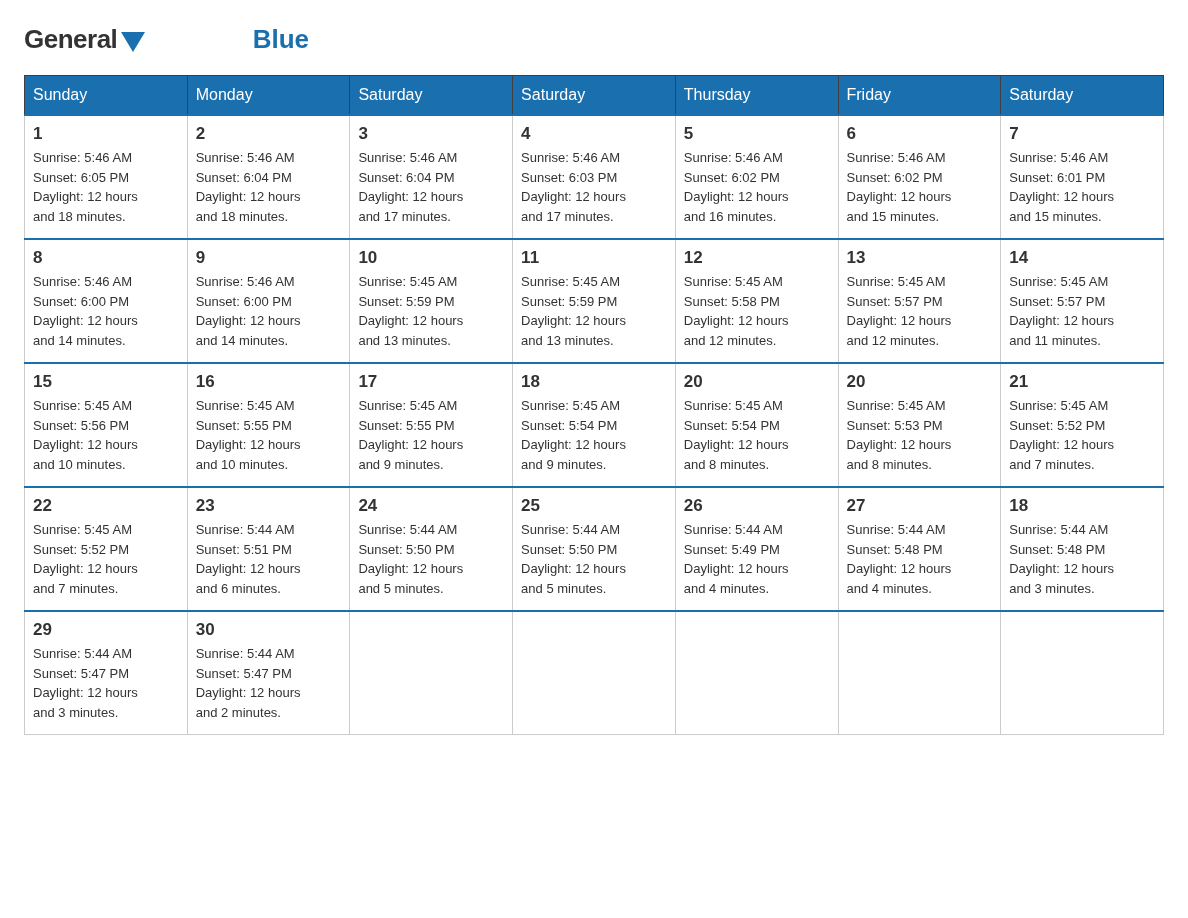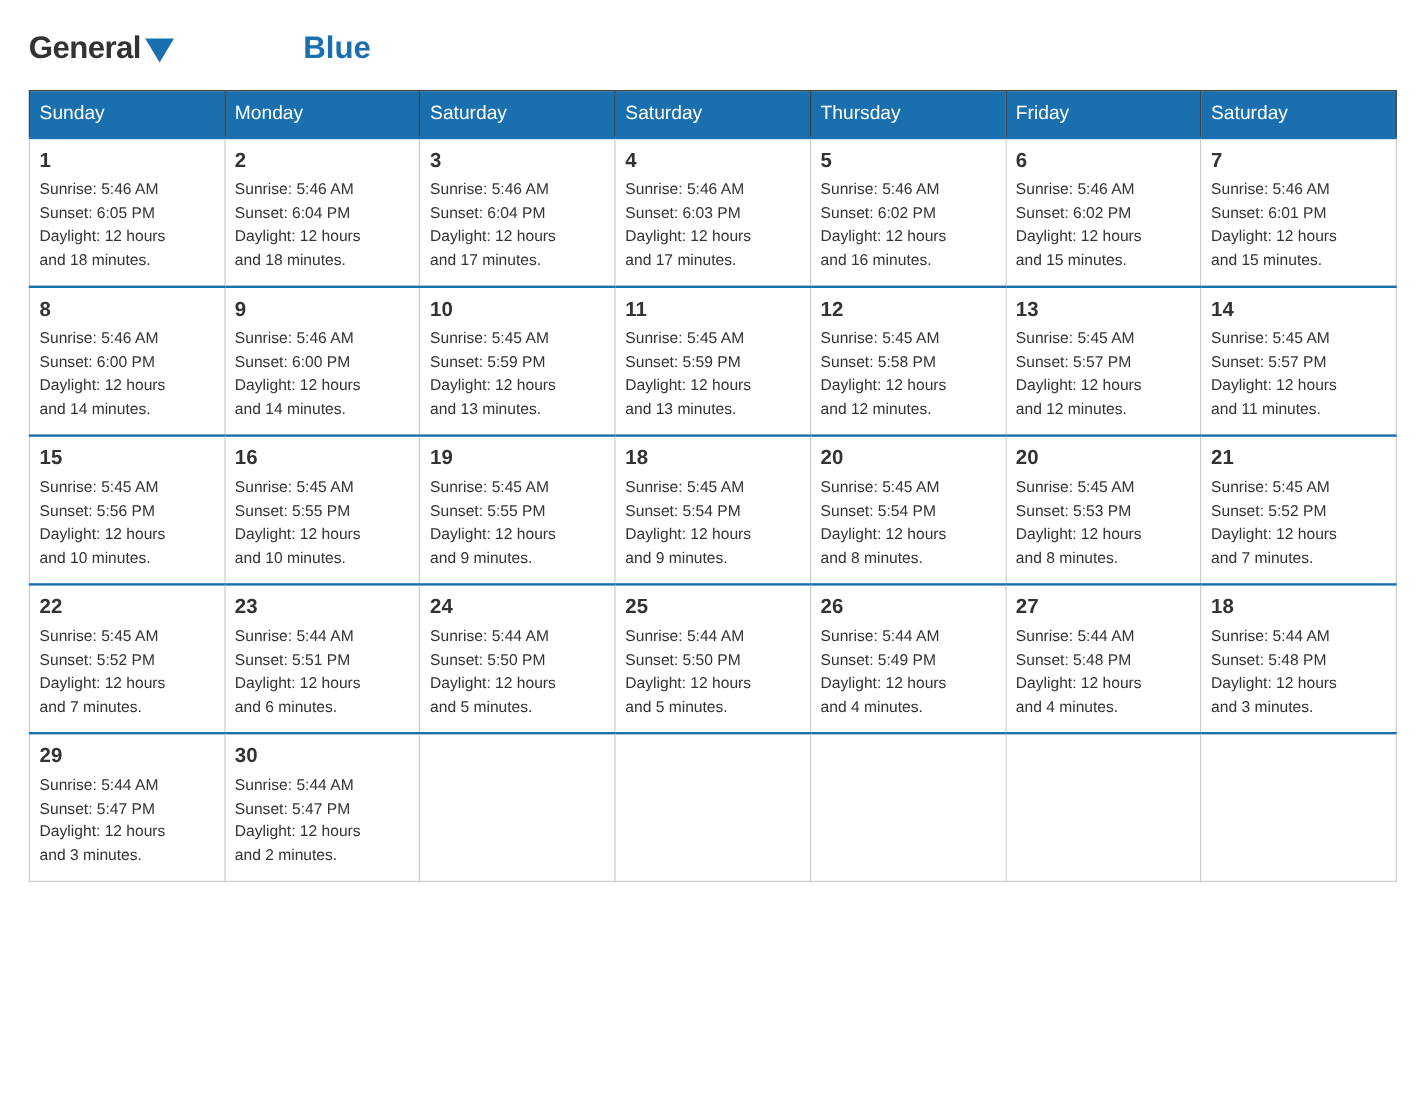--- a/index.html
+++ b/index.html
@@ -189,21 +189,21 @@
       <tr>
         <td>
           <div class="day-number">15</div>
           <div class="day-info">Sunrise: 5:45 AM<br>Sunset: 5:56 PM<br>Daylight: 12 hours<br>and 10 minutes.</div>
         </td>
         <td>
           <div class="day-number">16</div>
           <div class="day-info">Sunrise: 5:45 AM<br>Sunset: 5:55 PM<br>Daylight: 12 hours<br>and 10 minutes.</div>
         </td>
         <td>
-          <div class="day-number">19</div>
+          <div class="day-number">17</div>
           <div class="day-info">Sunrise: 5:45 AM<br>Sunset: 5:55 PM<br>Daylight: 12 hours<br>and 9 minutes.</div>
         </td>
         <td>
           <div class="day-number">18</div>
           <div class="day-info">Sunrise: 5:45 AM<br>Sunset: 5:54 PM<br>Daylight: 12 hours<br>and 9 minutes.</div>
         </td>
         <td>
           <div class="day-number">20</div>
           <div class="day-info">Sunrise: 5:45 AM<br>Sunset: 5:54 PM<br>Daylight: 12 hours<br>and 8 minutes.</div>
         </td>

